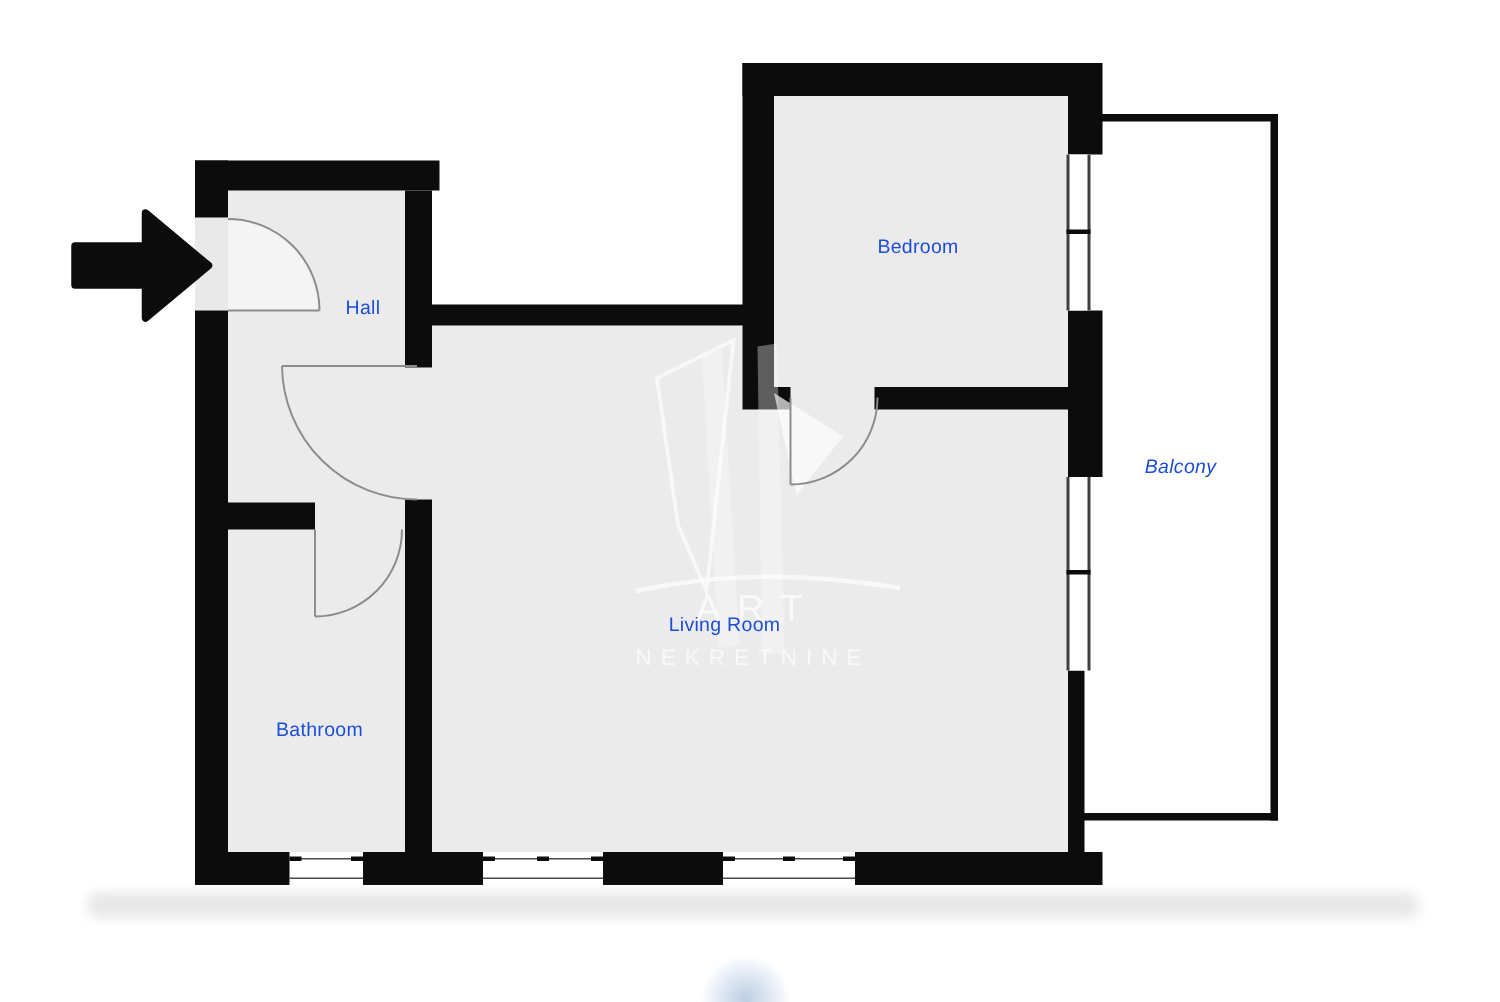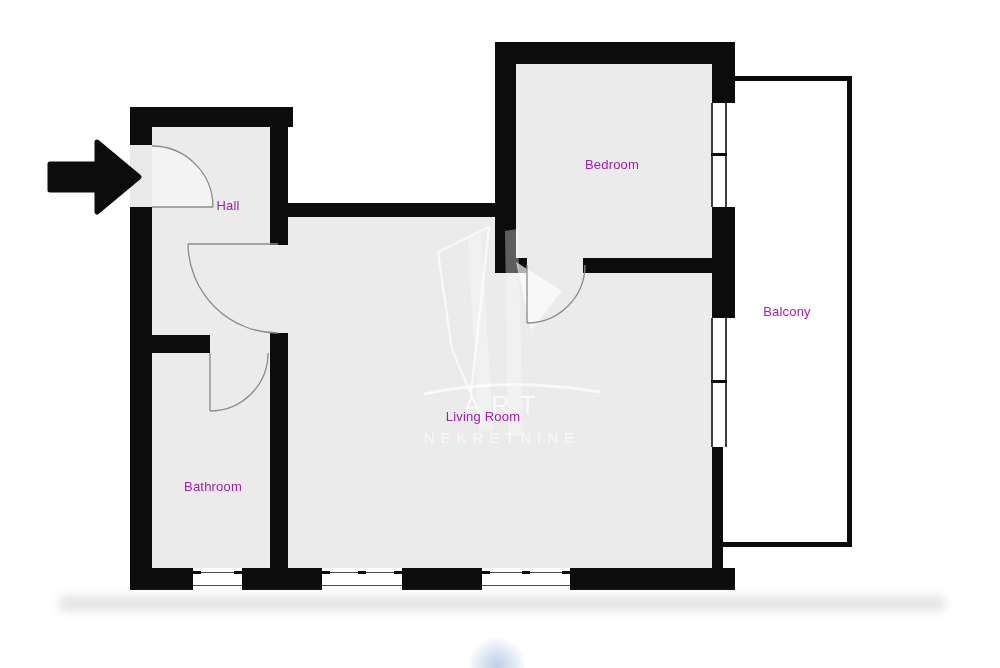--- a/index.html
+++ b/index.html
@@ -1,20 +1,20 @@
 <!DOCTYPE html>
 <html><head>
 <meta charset="utf-8">
 <style>
   html,body{margin:0;padding:0;background:#fff;}
   #stage{position:relative;width:1000px;height:668px;background:#ffffff;overflow:hidden;
          font-family:"Liberation Sans",sans-serif;}
   .floor{position:absolute;background:#ebebeb;}
   .wall{position:absolute;background:#0c0c0c;}
-  .room-label{position:absolute;transform:translate(-50%,-50%);color:#a21caf;
+  .room-label{position:absolute;transform:translate(-50%,-50%);color:#1d4ed8;
               font-size:13px;letter-spacing:.2px;white-space:nowrap;}
   
   #balcony{position:absolute;left:722px;top:76px;width:125px;height:461px;background:#ffffff;
            border-top:5px solid #0c0c0c;border-right:5px solid #0c0c0c;border-bottom:5px solid #0c0c0c;}
   
   .win-b{position:absolute;top:568px;height:22px;background:#fff;}
   .win-b .gl{position:absolute;left:0;right:0;height:1px;background:#4a4a4a;}
   .win-b .gl.g1{top:4px}
   .win-b .gl.g2{top:17px}
   .win-b .tick{position:absolute;top:3px;width:8px;height:3px;background:#0c0c0c;}
@@ -108,22 +108,22 @@
       <line x1="188" y1="244" x2="278" y2="244"></line>
       <path d="M268 353 A58 58 0 0 1 210 411"></path>
       <line x1="210" y1="353" x2="210" y2="411"></line>
       <path d="M585 265 A58 58 0 0 1 527 323"></path>
       <line x1="527" y1="265" x2="527" y2="323"></line>
     </g>
 
     <path d="M50 164 L97 164 L97 142 L139 177 L97 212 L97 190 L50 190 Z" fill="#0c0c0c" stroke="#0c0c0c" stroke-width="5" stroke-linejoin="round"></path>
   </svg>
 
-  <div class="room-label" style="left:228px;top:205px;">Hall</div>
+  <div class="room-label" style="left:242px;top:205px;">Hall</div>
   <div class="room-label" style="left:213px;top:486px;text-align:right;">Bathroom</div>
   <div class="room-label" style="left:483px;top:416px;">Living Room</div>
   <div class="room-label" style="left:612px;top:164px;">Bedroom</div>
-  <div class="room-label" style="left:787px;top:311px;">Balcony</div>
+  <div class="room-label" style="left:787px;top:311px;font-style:italic;">Balcony</div>
 
   <div id="ground-shadow"></div>
   <div id="bottom-logo-blob"></div>
 
 </div>
 
 </body></html>

